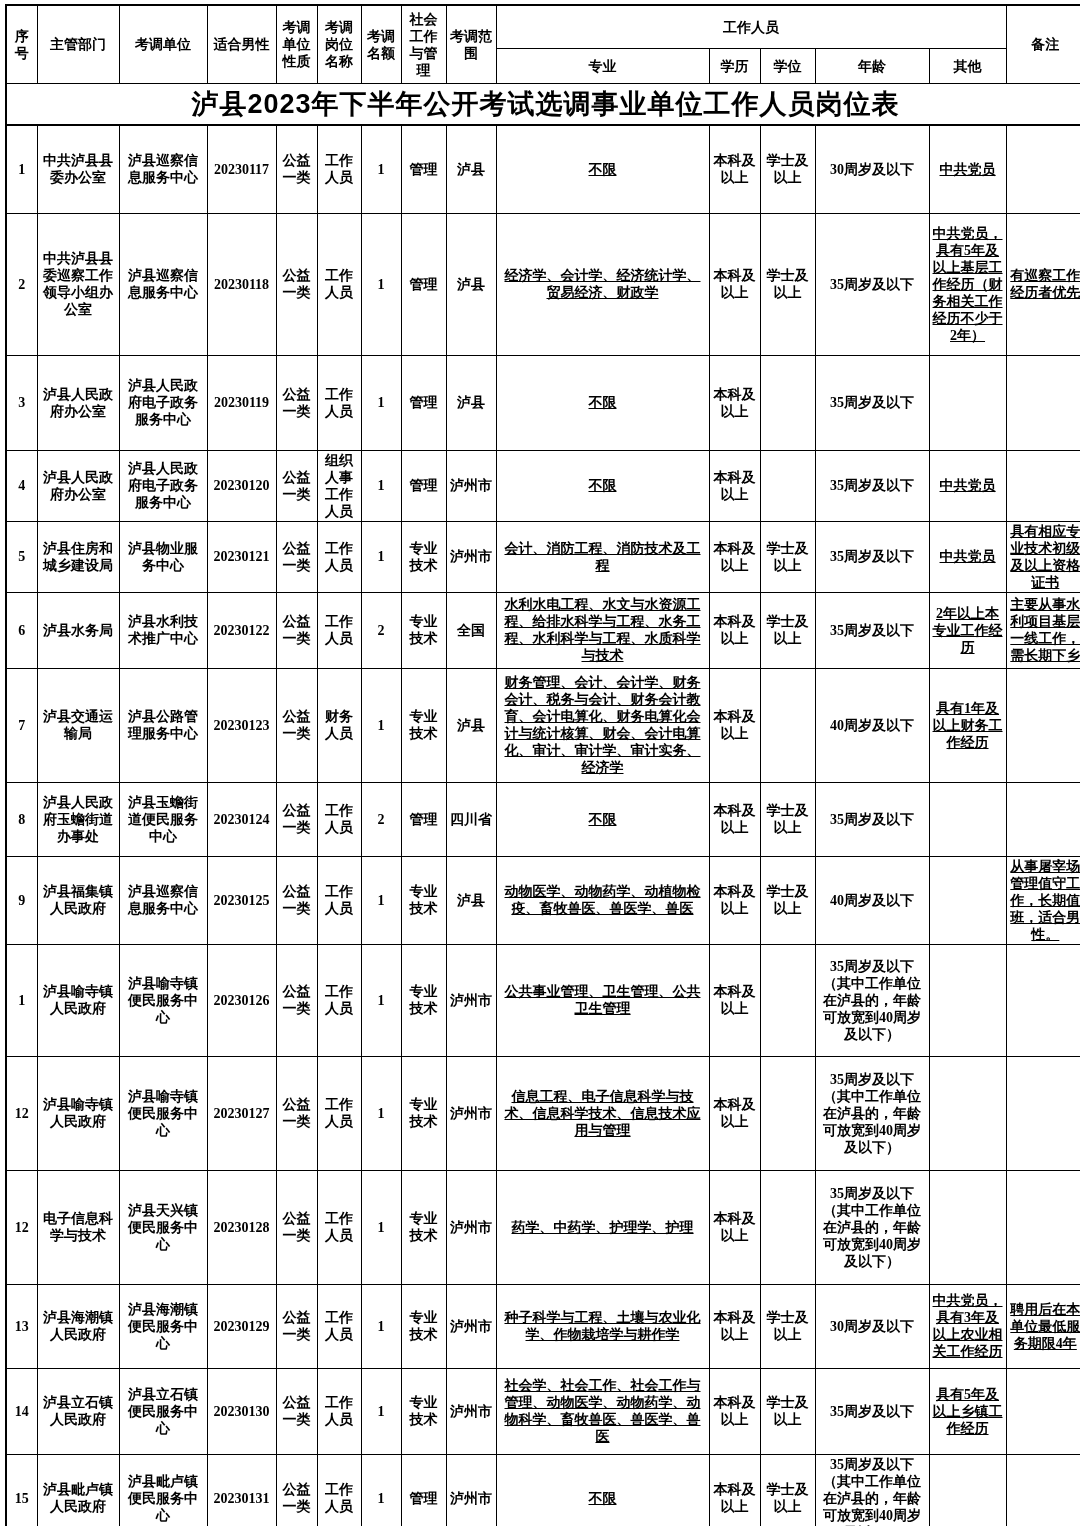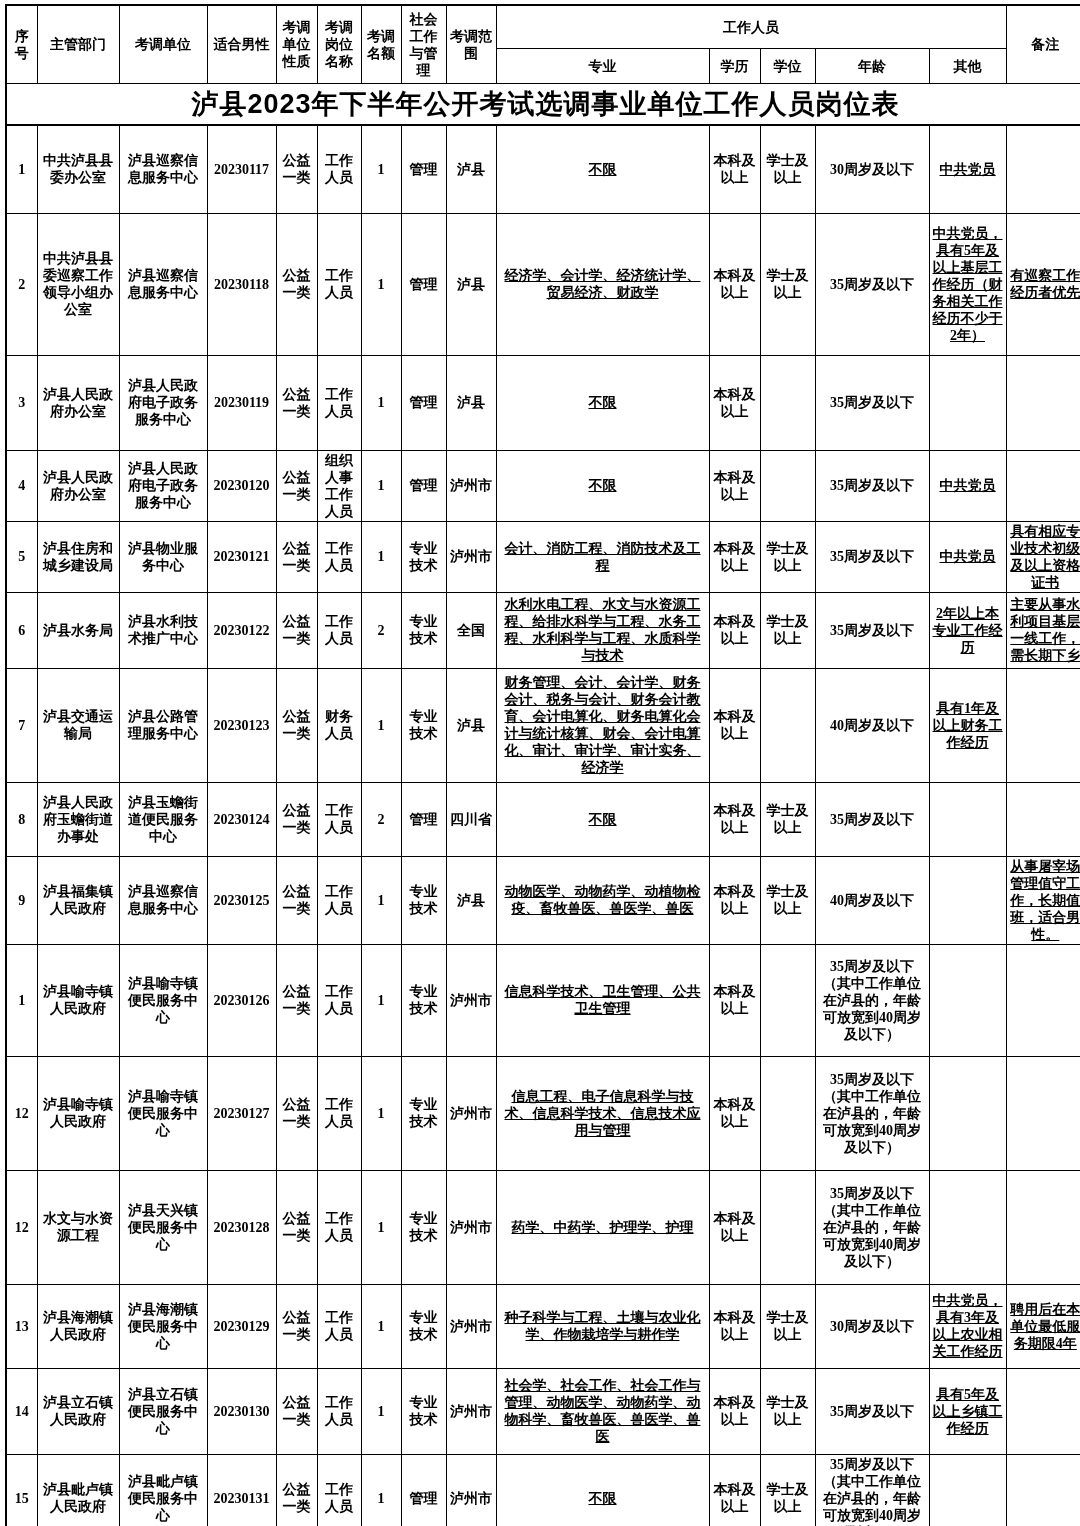--- a/index.html
+++ b/index.html
@@ -260,21 +260,21 @@
         <tr style="height: 112px;">
           <td class="c-no">1</td>
           <td class="c-dept">泸县喻寺镇人民政府</td>
           <td class="c-unit">泸县喻寺镇便民服务中心</td>
           <td class="c-code">20230126</td>
           <td class="c-nature">公益一类</td>
           <td class="c-post">工作人员</td>
           <td class="c-quota">1</td>
           <td class="c-category">专业技术</td>
           <td class="c-scope">泸州市</td>
-          <td class="c-major">信息科学技术、卫生管理、公共卫生管理</td>
+          <td class="c-major">公共事业管理、卫生管理、公共卫生管理</td>
           <td class="c-education">本科及以上</td>
           <td class="c-degree"></td>
           <td class="c-age">35周岁及以下（其中工作单位在泸县的，年龄可放宽到40周岁及以下）</td>
           <td class="c-other"></td>
           <td class="c-remark"></td>
         </tr>
         <tr style="height: 114px;">
           <td class="c-no">12</td>
           <td class="c-dept">泸县喻寺镇人民政府</td>
           <td class="c-unit">泸县喻寺镇便民服务中心</td>
@@ -286,21 +286,21 @@
           <td class="c-scope">泸州市</td>
           <td class="c-major">信息工程、电子信息科学与技术、信息科学技术、信息技术应用与管理</td>
           <td class="c-education">本科及以上</td>
           <td class="c-degree"></td>
           <td class="c-age">35周岁及以下（其中工作单位在泸县的，年龄可放宽到40周岁及以下）</td>
           <td class="c-other"></td>
           <td class="c-remark"></td>
         </tr>
         <tr style="height: 114px;">
           <td class="c-no">12</td>
-          <td class="c-dept">水文与水资源工程</td>
+          <td class="c-dept">电子信息科学与技术</td>
           <td class="c-unit">泸县天兴镇便民服务中心</td>
           <td class="c-code">20230128</td>
           <td class="c-nature">公益一类</td>
           <td class="c-post">工作人员</td>
           <td class="c-quota">1</td>
           <td class="c-category">专业技术</td>
           <td class="c-scope">泸州市</td>
           <td class="c-major">药学、中药学、护理学、护理</td>
           <td class="c-education">本科及以上</td>
           <td class="c-degree"></td>

